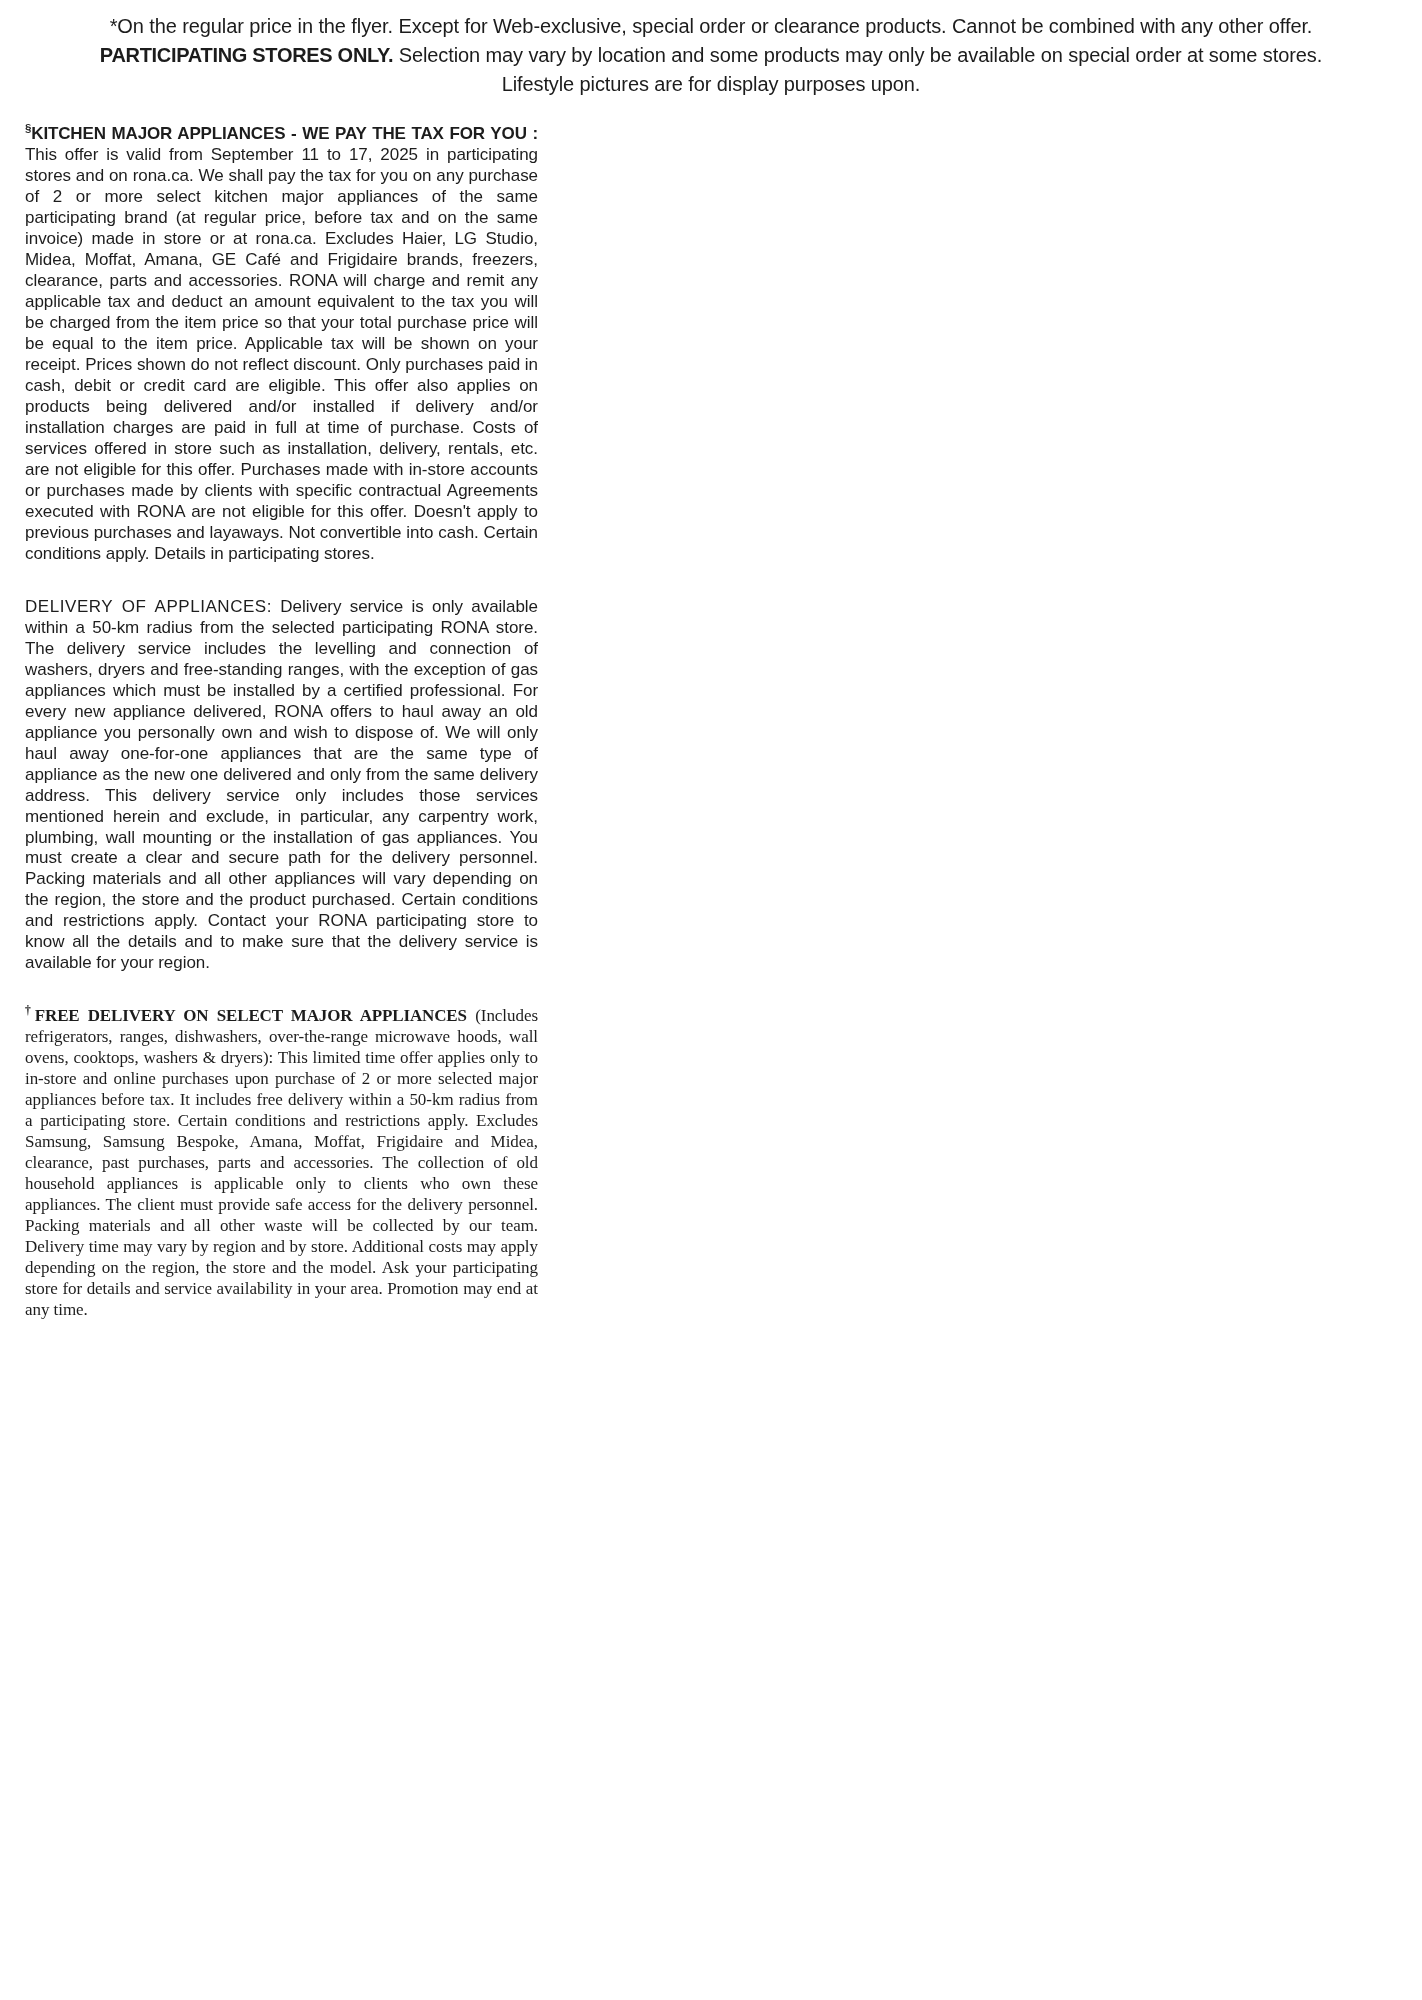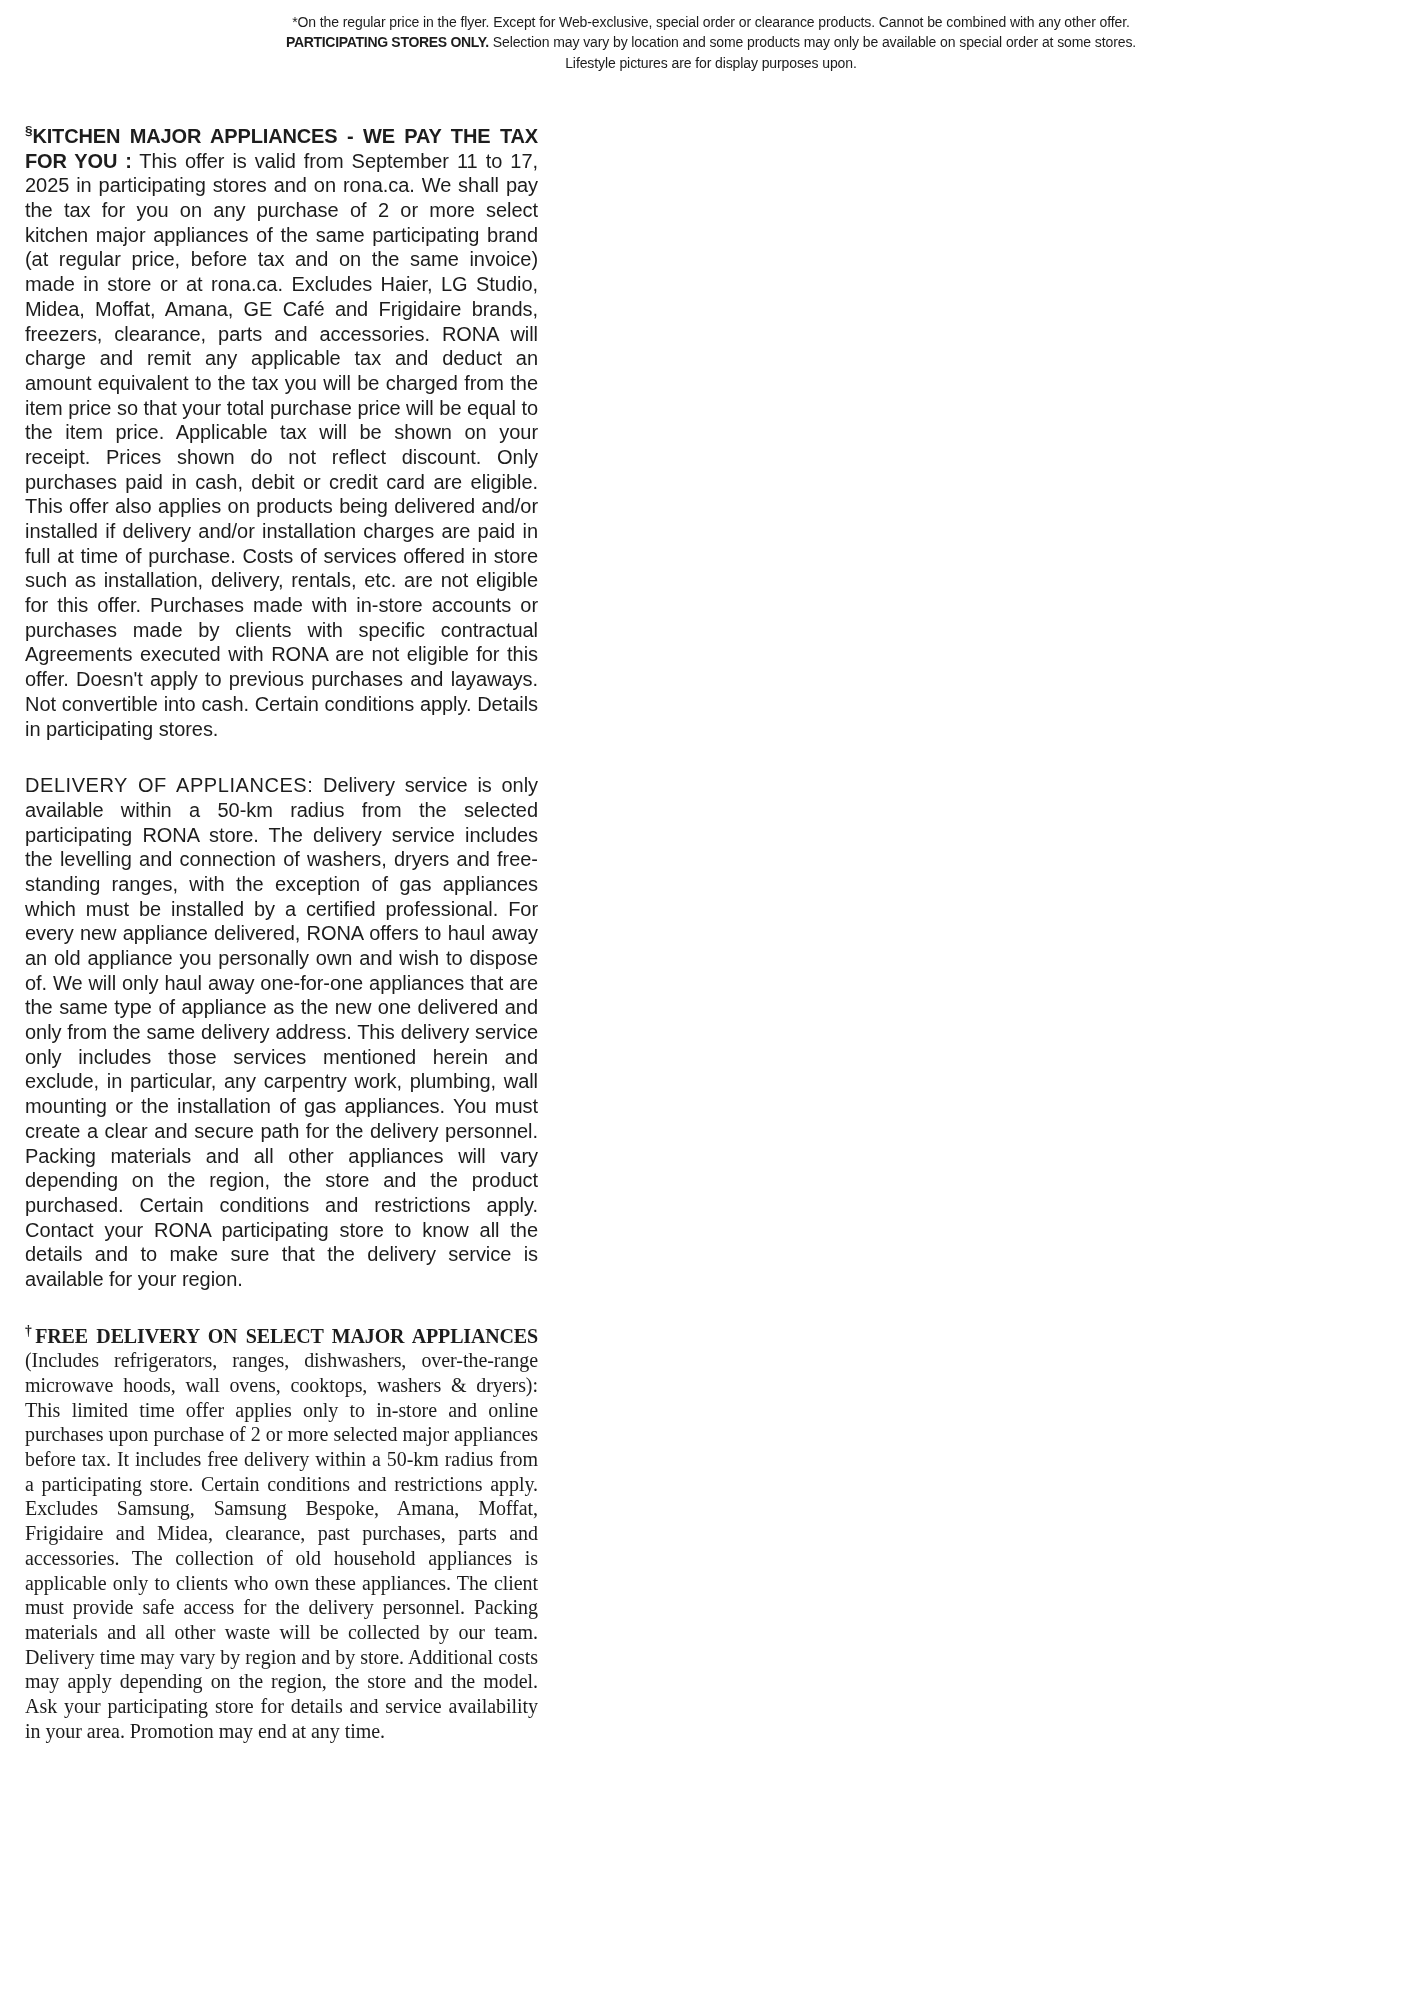--- a/index.html
+++ b/index.html
@@ -16,21 +16,21 @@
     -webkit-font-smoothing: antialiased;
   }
 
   
   #legal-header {
     position: absolute;
     left: 0;
     top: 12px;
     width: 1422px;
     text-align: center;
-    font-size: 14px;
+    font-size: 20px;
     line-height: 1.46;
     color: #1c1c1c;
     letter-spacing: -0.1px;
   }
   #legal-header .hdr-line {
     display: block;
     white-space: nowrap;
   }
   #legal-header .strong {
     font-weight: 700;
@@ -40,21 +40,21 @@
   
   #legal-column {
     position: absolute;
     left: 25px;
     top: 124px;
     width: 513px;
   }
   .legal-para {
     text-align: justify;
     text-justify: inter-word;
-    font-size: 20px;
+    font-size: 17px;
     line-height: 1.235;
     color: #1d1d1d;
     margin: 0 0 30px 0;
     letter-spacing: -0.05px;
     hyphens: none;
   }
   .legal-para:last-child {
     margin-bottom: 0;
     font-family: Liberation Serif, serif;
   }

